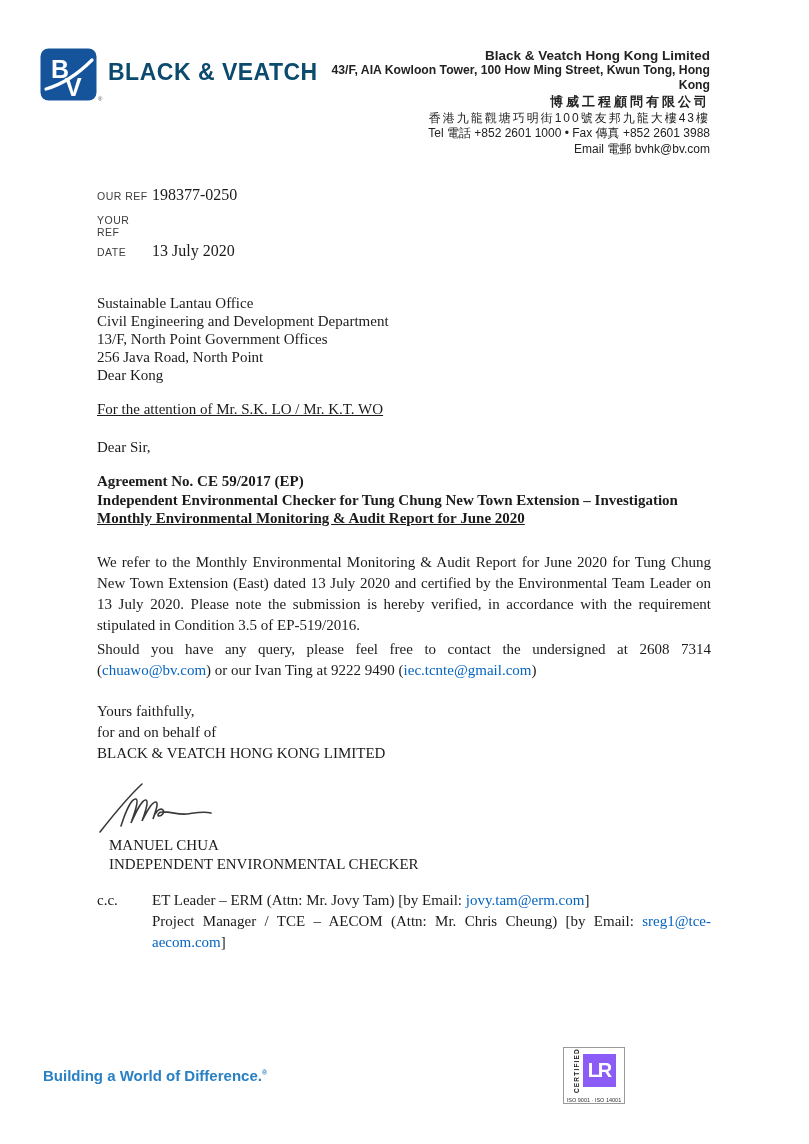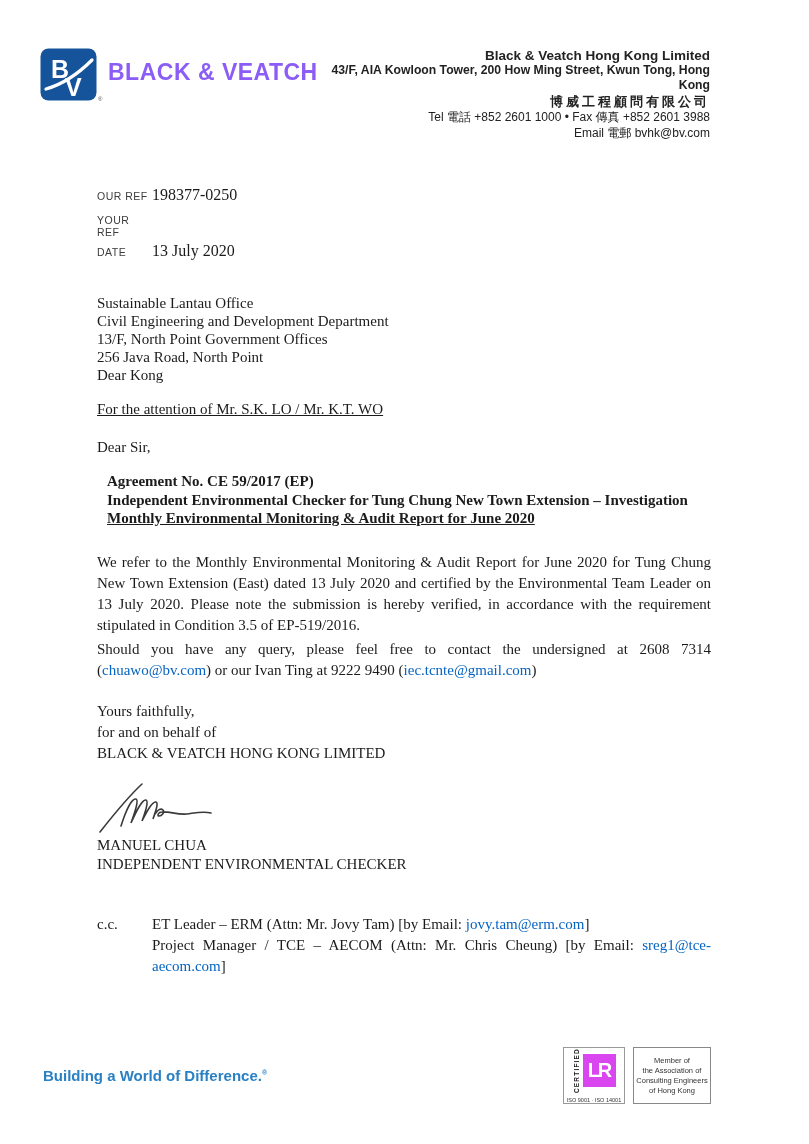--- a/index.html
+++ b/index.html
@@ -7,61 +7,61 @@
     position:relative;width:809px;height:1144px;background:#ffffff;
     font-family:"Liberation Serif","DejaVu Serif",serif;color:#1b1b1b;
     overflow:hidden;margin:0 auto;
   }
   
   .header{position:absolute;top:48px;left:40px;right:99px;display:flex;justify-content:space-between;}
   .logo-group{display:flex;align-items:flex-start;position:relative;}
   .bv-logo{width:57px;height:53px;display:block;}
   .logo-reg{position:absolute;left:58px;top:48px;font-size:6px;color:#555;font-family:"Liberation Sans",sans-serif;}
   .wordmark{font-family:"Liberation Sans","DejaVu Sans",sans-serif;font-weight:bold;font-size:23px;
-    letter-spacing:0.5px;color:#8b5cf6;margin:11px 0 0 11px;white-space:nowrap;}
+    letter-spacing:0.5px;color:#0c4a6e;margin:11px 0 0 11px;white-space:nowrap;}
   .contact{text-align:right;font-family:"Liberation Sans","DejaVu Sans",sans-serif;line-height:15px;color:#222;}
   .contact .co-en{font-weight:bold;font-size:13.5px;}
   .contact .addr-en{font-weight:bold;font-size:12.2px;}
   .contact .co-zh{font-size:13px;letter-spacing:3px;font-weight:bold;line-height:17px;}
   .contact .addr-zh{font-size:12px;letter-spacing:2px;line-height:16px;}
   .contact .tel-line,.contact .email-line{font-size:12px;line-height:15.5px;}
   
   .content{position:absolute;left:97px;width:614px;top:186px;font-size:15px;}
   .ref-row{display:flex;align-items:baseline;height:28px;}
   .ref-label{width:55px;font-family:"Liberation Sans","DejaVu Sans",sans-serif;font-size:10.5px;
     letter-spacing:0.5px;color:#3c3c3c;flex-shrink:0;}
   .ref-value{font-size:16px;}
   .recipient{margin-top:24px;line-height:18px;}
   .recipient div{white-space:nowrap;}
   .attention{margin-top:17px;text-decoration:underline;white-space:nowrap;}
   .salutation{margin-top:21px;}
   .subject{margin-top:16px;font-weight:bold;line-height:18.5px;}
-  .subject div{white-space:nowrap;margin-left:10px;}
+  .subject div{white-space:nowrap;}
   .subject .underlined{text-decoration:underline;}
   .para{margin-top:24px;line-height:21px;text-align:justify;}
   .para.p2{margin-top:3px;}
   a.link{color:#0563C1;cursor:pointer;}
   .closing{margin-top:20px;line-height:21px;}
   .signature{margin-top:16px;height:54px;}
   .sig-svg{display:block;}
-  .signatory{line-height:19px;margin-top:2px;}
-  .cc-block{display:flex;margin-top:40px;line-height:21px;}
+  .signatory{line-height:19px;margin-top:2px;margin-left:12px;}
+  .cc-block{display:flex;margin-top:16px;line-height:21px;}
   .cc-label{width:55px;flex-shrink:0;}
   .cc-text{flex:1;text-align:justify;}
   
   .tagline{position:absolute;left:43px;top:1067px;font-family:"Liberation Sans","DejaVu Sans",sans-serif;
     font-weight:bold;font-size:15px;color:#2980C3;}
   .tagline sup{font-size:7px;vertical-align:super;}
   .lr-badge{position:absolute;left:563px;top:1047px;width:62px;height:57px;border:1px solid #999;
     box-sizing:border-box;display:flex;flex-direction:column;align-items:center;justify-content:center;
     font-family:"Liberation Sans","DejaVu Sans",sans-serif;background:#fff;}
   .lr-main{display:flex;align-items:center;}
   .lr-cert{writing-mode:vertical-rl;transform:rotate(180deg);font-size:6.5px;font-weight:bold;
     letter-spacing:1.2px;color:#222;line-height:8px;}
-  .lr-mark{width:33px;height:33px;background:#d946ef;color:#fff;display:flex;align-items:center;
+  .lr-mark{width:33px;height:33px;background:#8b5cf6;color:#fff;display:flex;align-items:center;
     justify-content:center;font-weight:bold;font-size:20px;letter-spacing:-2px;margin-left:2px;}
   .lr-iso{font-size:5.5px;color:#333;margin-top:3px;white-space:nowrap;}
   .member-badge{position:absolute;left:633px;top:1047px;width:78px;height:57px;border:1px solid #888;
     box-sizing:border-box;display:flex;flex-direction:column;align-items:center;justify-content:center;
     font-family:"Liberation Sans","DejaVu Sans",sans-serif;font-size:7.5px;line-height:10px;
     color:#333;text-align:center;background:#fff;}
 </style>
 </head>
 <body>
 
@@ -73,22 +73,23 @@
         <rect x="0.5" y="0.5" width="56" height="52" rx="8" fill="#15549B"></rect>
         <text x="11" y="30" font-family="Liberation Sans, DejaVu Sans, sans-serif" font-weight="bold" font-size="25" fill="#ffffff">B</text>
         <path d="M6,41 C20,37 37,27 52,12" stroke="#ffffff" stroke-width="3.2" fill="none" stroke-linecap="round"></path>
         <text x="25" y="48" font-family="Liberation Sans, DejaVu Sans, sans-serif" font-weight="bold" font-size="25" fill="#ffffff">V</text>
       </svg>
       <span class="logo-reg">®</span>
       <div class="wordmark">BLACK &amp; VEATCH</div>
     </div>
     <div class="contact">
       <div class="co-en">Black &amp; Veatch Hong Kong Limited</div>
-      <div class="addr-en">43/F, AIA Kowloon Tower, 200 How Ming Street, Kwun Tong, Hong Kong</div>
+      <div class="addr-en">43/F, AIA Kowloon Tower, 100 How Ming Street, Kwun Tong, Hong Kong</div>
       <div class="co-zh">博威工程顧問有限公司</div>
+      <div class="addr-zh">香港九龍觀塘巧明街100號友邦九龍大樓43樓</div>
       <div class="tel-line">Tel 電話 +852 2601 1000 • Fax 傳真 +852 2601 3988</div>
       <div class="email-line">Email 電郵 bvhk@bv.com</div>
     </div>
   </div>
 
   <div class="content">
 
     <div class="ref-row">
       <span class="ref-label">OUR REF</span>
       <span class="ref-value">198377-0250</span>
@@ -157,20 +158,14 @@
   <div class="tagline"><span>Building a World of Difference.</span><sup>®</sup></div>
 
   <div class="lr-badge">
     <div class="lr-main">
       <div class="lr-cert">CERTIFIED</div>
       <div class="lr-mark">LR</div>
     </div>
     <div class="lr-iso">ISO 9001 · ISO 14001</div>
   </div>
 
-  <div class="member-badge">
-    <div>Member of</div>
-    <div>the Association of</div>
-    <div>Consulting Engineers</div>
-    <div>of Hong Kong</div>
-  </div>
 
 </div>
 
 </body></html>

